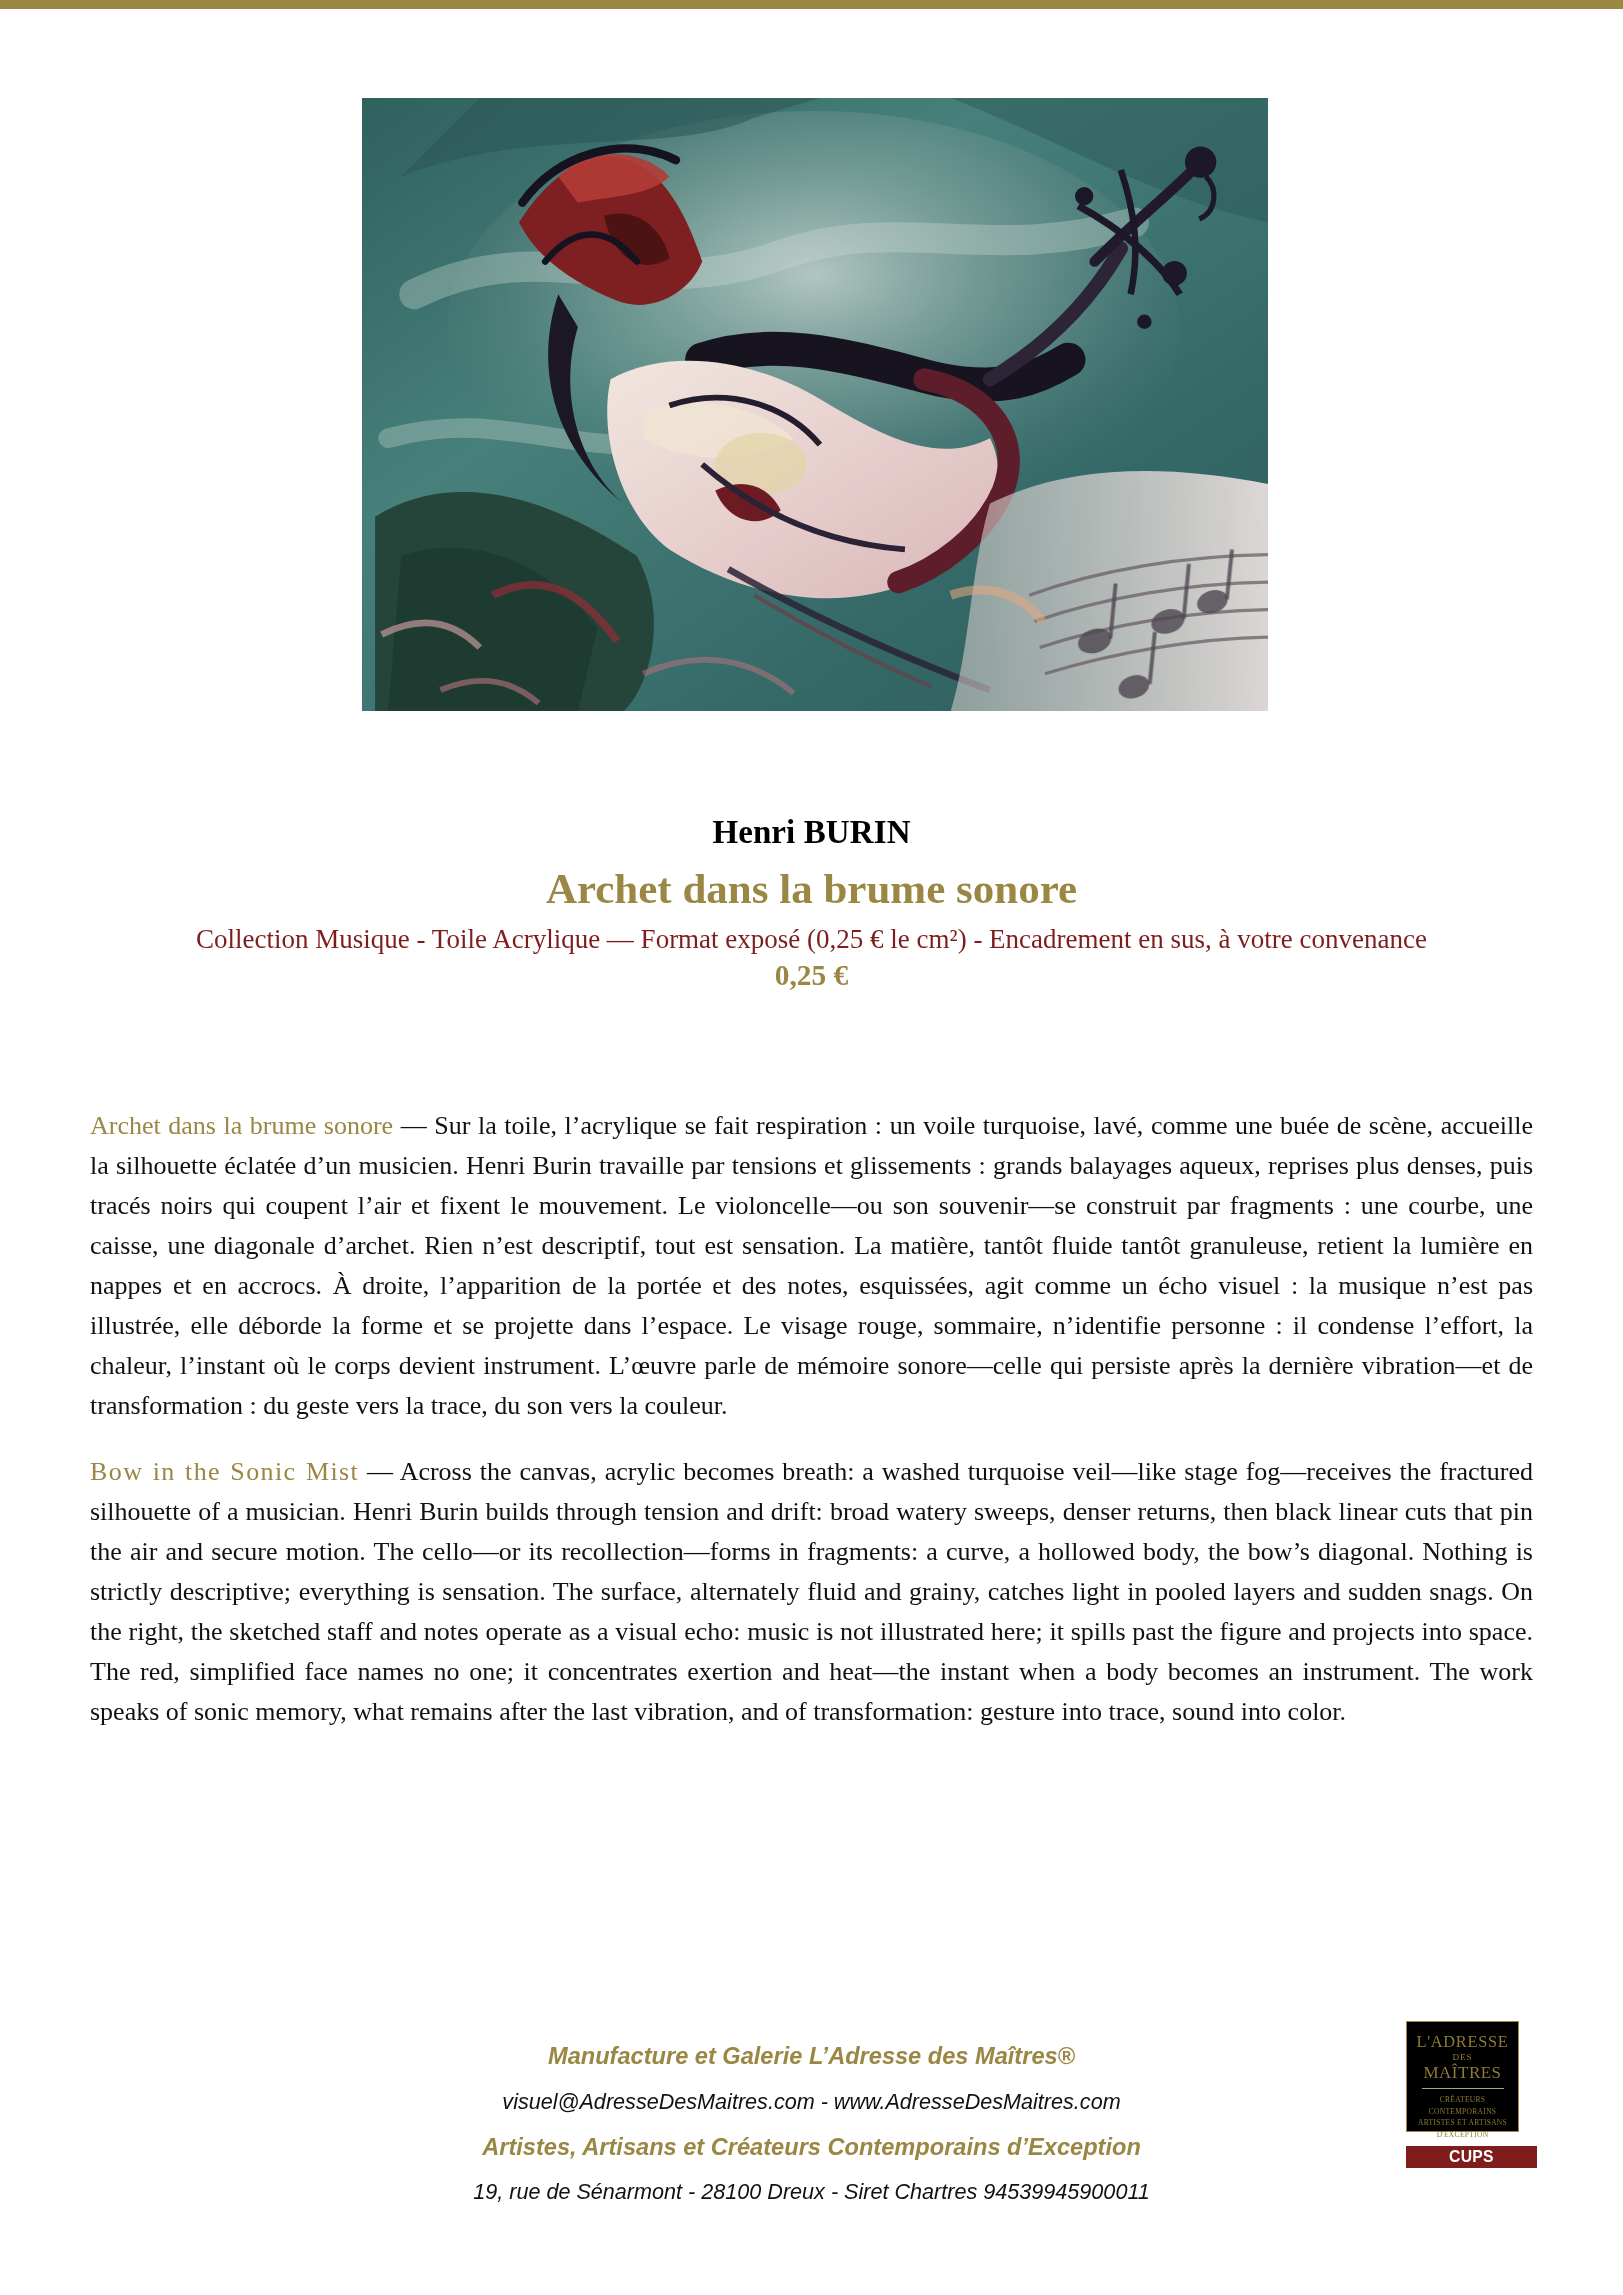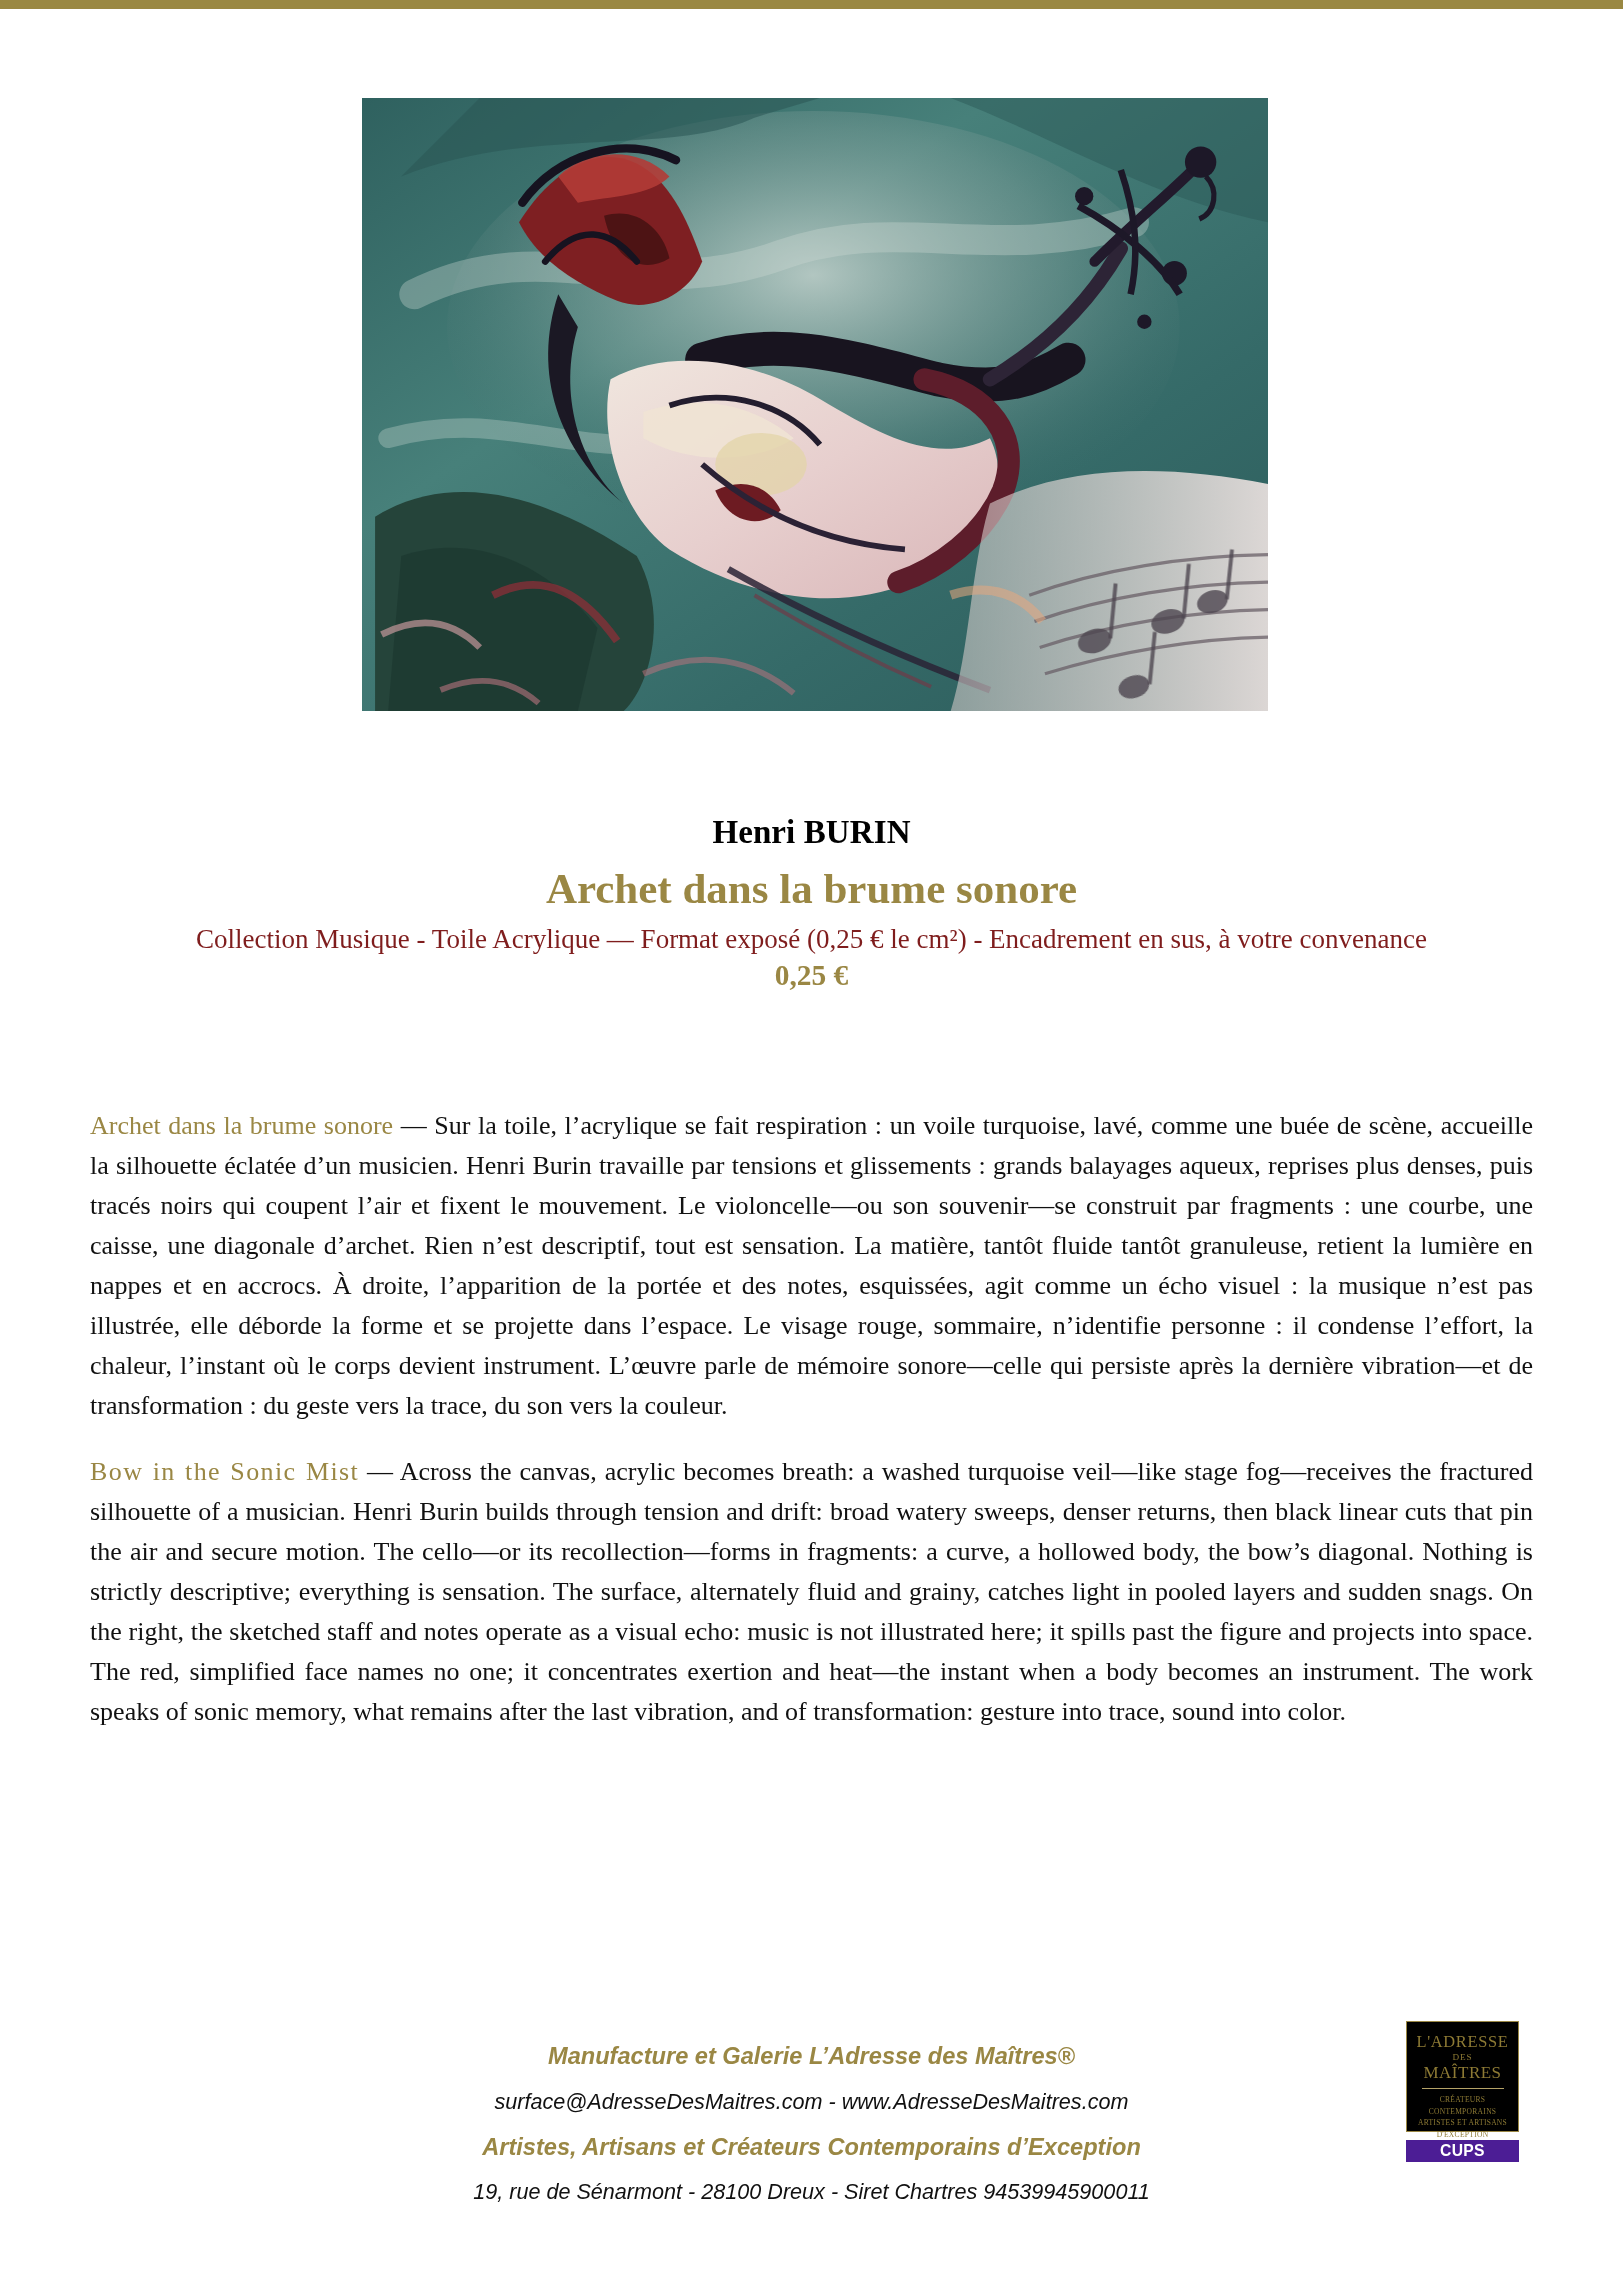--- a/index.html
+++ b/index.html
@@ -180,24 +180,24 @@
     margin: 5.9px auto 5.2px auto;
   }
   .logo-sub {
     font-family: "Liberation Serif", serif;
     color: #8d7a34;
     font-size: 7.5px;
     letter-spacing: 0.3px;
     line-height: 1.55;
   }
   .cups-badge {
-    margin-top: 8px;
-    width: 113px;
+    margin-top: 14px;
+    width: 131px;
     height: 22px;
-    background: #4c1d95;
+    background: #7f1d1d;
     color: #ffffff;
     font-family: "Liberation Sans", sans-serif;
     font-weight: bold;
     font-size: 15.7px;
     letter-spacing: 0.3px;
     display: flex;
     align-items: center;
     justify-content: center;
   }
 </style>
@@ -318,21 +318,21 @@
     <p class="para">
       <span class="lead-fr">Archet dans la brume sonore</span><span> — </span><span>Sur la toile, l’acrylique se fait respiration : un voile turquoise, lavé, comme une buée de scène, accueille la silhouette éclatée d’un musicien. Henri Burin travaille par tensions et glissements : grands balayages aqueux, reprises plus denses, puis tracés noirs qui coupent l’air et fixent le mouvement. Le violoncelle—ou son souvenir—se construit par fragments : une courbe, une caisse, une diagonale d’archet. Rien n’est descriptif, tout est sensation. La matière, tantôt fluide tantôt granuleuse, retient la lumière en nappes et en accrocs. À droite, l’apparition de la portée et des notes, esquissées, agit comme un écho visuel : la musique n’est pas illustrée, elle déborde la forme et se projette dans l’espace. Le visage rouge, sommaire, n’identifie personne : il condense l’effort, la chaleur, l’instant où le corps devient instrument. L’œuvre parle de mémoire sonore—celle qui persiste après la dernière vibration—et de transformation : du geste vers la trace, du son vers la couleur.</span>
     </p>
     <p class="para">
       <span class="lead-en">Bow in the Sonic Mist</span><span> — </span><span>Across the canvas, acrylic becomes breath: a washed turquoise veil—like stage fog—receives the fractured silhouette of a musician. Henri Burin builds through tension and drift: broad watery sweeps, denser returns, then black linear cuts that pin the air and secure motion. The cello—or its recollection—forms in fragments: a curve, a hollowed body, the bow’s diagonal. Nothing is strictly descriptive; everything is sensation. The surface, alternately fluid and grainy, catches light in pooled layers and sudden snags. On the right, the sketched staff and notes operate as a visual echo: music is not illustrated here; it spills past the figure and projects into space. The red, simplified face names no one; it concentrates exertion and heat—the instant when a body becomes an instrument. The work speaks of sonic memory, what remains after the last vibration, and of transformation: gesture into trace, sound into color.</span>
     </p>
   </div>
 
   <div class="footer">
     <div class="footer-line f-gold-bold">Manufacture et Galerie L’Adresse des Maîtres®</div>
-    <div class="footer-line f-black">surface@AdresseDesMaitres.com - www.AdresseDesMaitres.com</div>
+    <div class="footer-line f-black">visuel@AdresseDesMaitres.com - www.AdresseDesMaitres.com</div>
     <div class="footer-line f-gold-bold">Artistes, Artisans et Créateurs Contemporains d’Exception</div>
     <div class="footer-line f-black">19, rue de Sénarmont - 28100 Dreux - Siret Chartres 94539945900011</div>
   </div>
 
   <div class="logo-zone">
     <div class="logo-card">
       <div class="logo-l1">L'ADRESSE</div>
       <div class="logo-l2">DES</div>
       <div class="logo-l3">MAÎTRES</div>
       <div class="logo-divider"></div>

